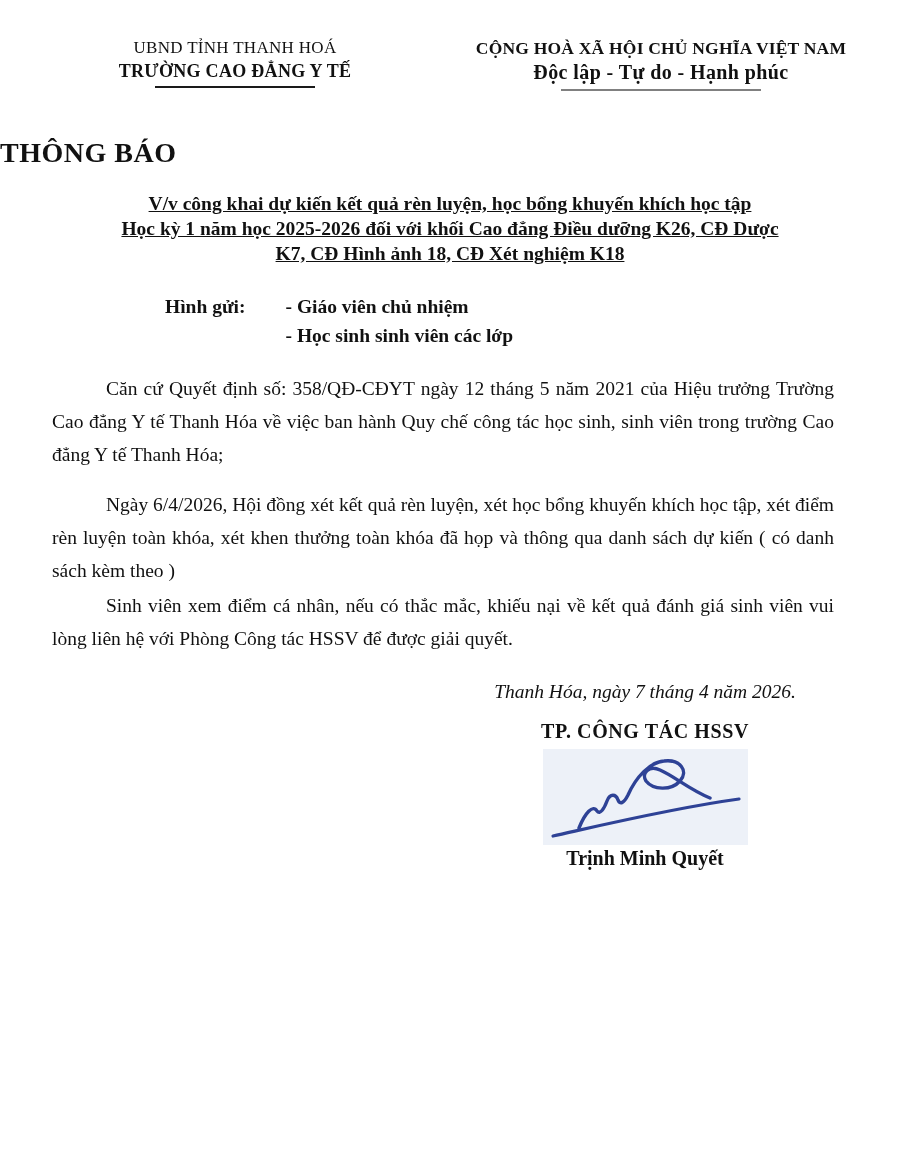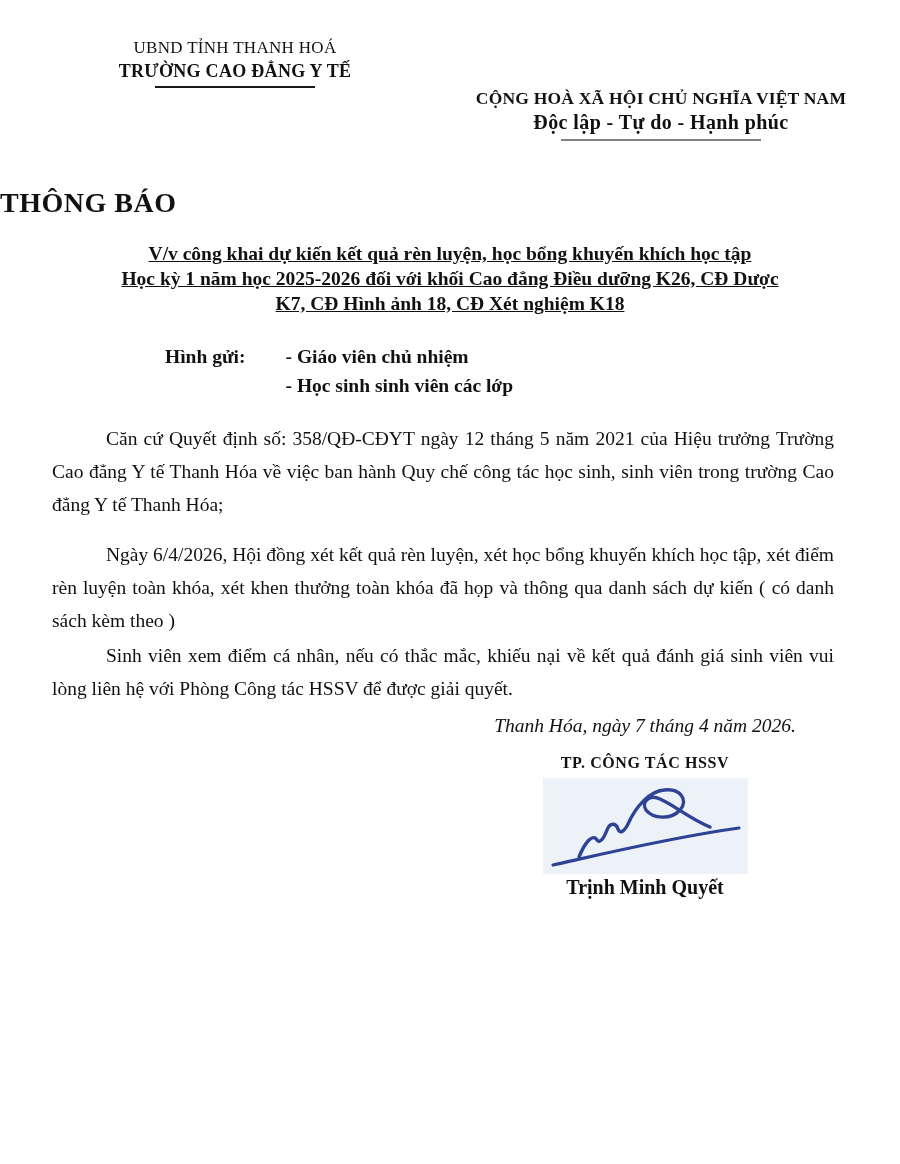--- a/index.html
+++ b/index.html
@@ -7,21 +7,21 @@
   .page {
     width:900px; height:1164px;
     background:#ffffff;
     font-family:"Liberation Serif", serif;
     color:#111111;
     position:relative;
     overflow:hidden;
     margin:0 auto;
   }
   
-  .header { display:flex; padding-top:38px;flex-direction:column; }
+  .header { display:flex; padding-top:38px; }
   .header-left  { width:330px; margin-left:70px; text-align:center; }
   .header-right { width:410px; margin-left:auto; margin-right:34px; text-align:center; }
   .hl1 { font-size:17px; letter-spacing:.3px; }
   .hl2 { font-size:18px; font-weight:bold; margin-top:3px; letter-spacing:.3px; }
   .hr1 { font-size:17.5px; font-weight:bold; letter-spacing:.2px; }
   .hr2 { font-size:20px; font-weight:bold; margin-top:2px; letter-spacing:.4px; }
   .rule-left  { width:160px; height:2px; background:#1a1a1a; margin:4px auto 0; }
   .rule-right { width:200px; height:2px; background:#808080; margin:5px auto 0; }
   
   .doc-title { font-size:28px; font-weight:bold; margin-top:46px; letter-spacing:.5px; }
@@ -29,23 +29,23 @@
   
   .recipients { display:flex; margin:27px 0 0 165px; font-weight:bold; font-size:19.5px; line-height:1.45; }
   .recipients-label { margin-right:40px; }
   
   .body-text { padding:0 66px 0 52px; font-size:19.5px; line-height:1.7; text-align:justify; }
   .body-text p { text-indent:54px; }
   .p1 { margin-top:22px; }
   .p2 { margin-top:17px; }
   .p3 { margin-top:1px; }
   
-  .signoff { width:440px; margin-left:425px; margin-top:10px; text-align:center; }
+  .signoff { width:440px; margin-left:425px; margin-top:26px; text-align:center; }
   .place-date { font-style:italic; font-size:19.5px; }
-  .sig-title { font-weight:bold; font-size:16px; margin-top:17px; letter-spacing:.6px; }
+  .sig-title { font-weight:bold; font-size:20px; margin-top:17px; letter-spacing:.6px; }
   .sig-box { width:205px; height:96px; background:#edf1f8; margin:6px auto 0; display:block; }
   .sig-box svg { display:block; width:100%; height:100%; }
   .sig-name { font-weight:bold; font-size:20px; margin-top:2px; }
 </style>
 </head>
 <body>
 
 <div class="page" style="color: rgb(17, 17, 17);">
 
   <div class="header">

